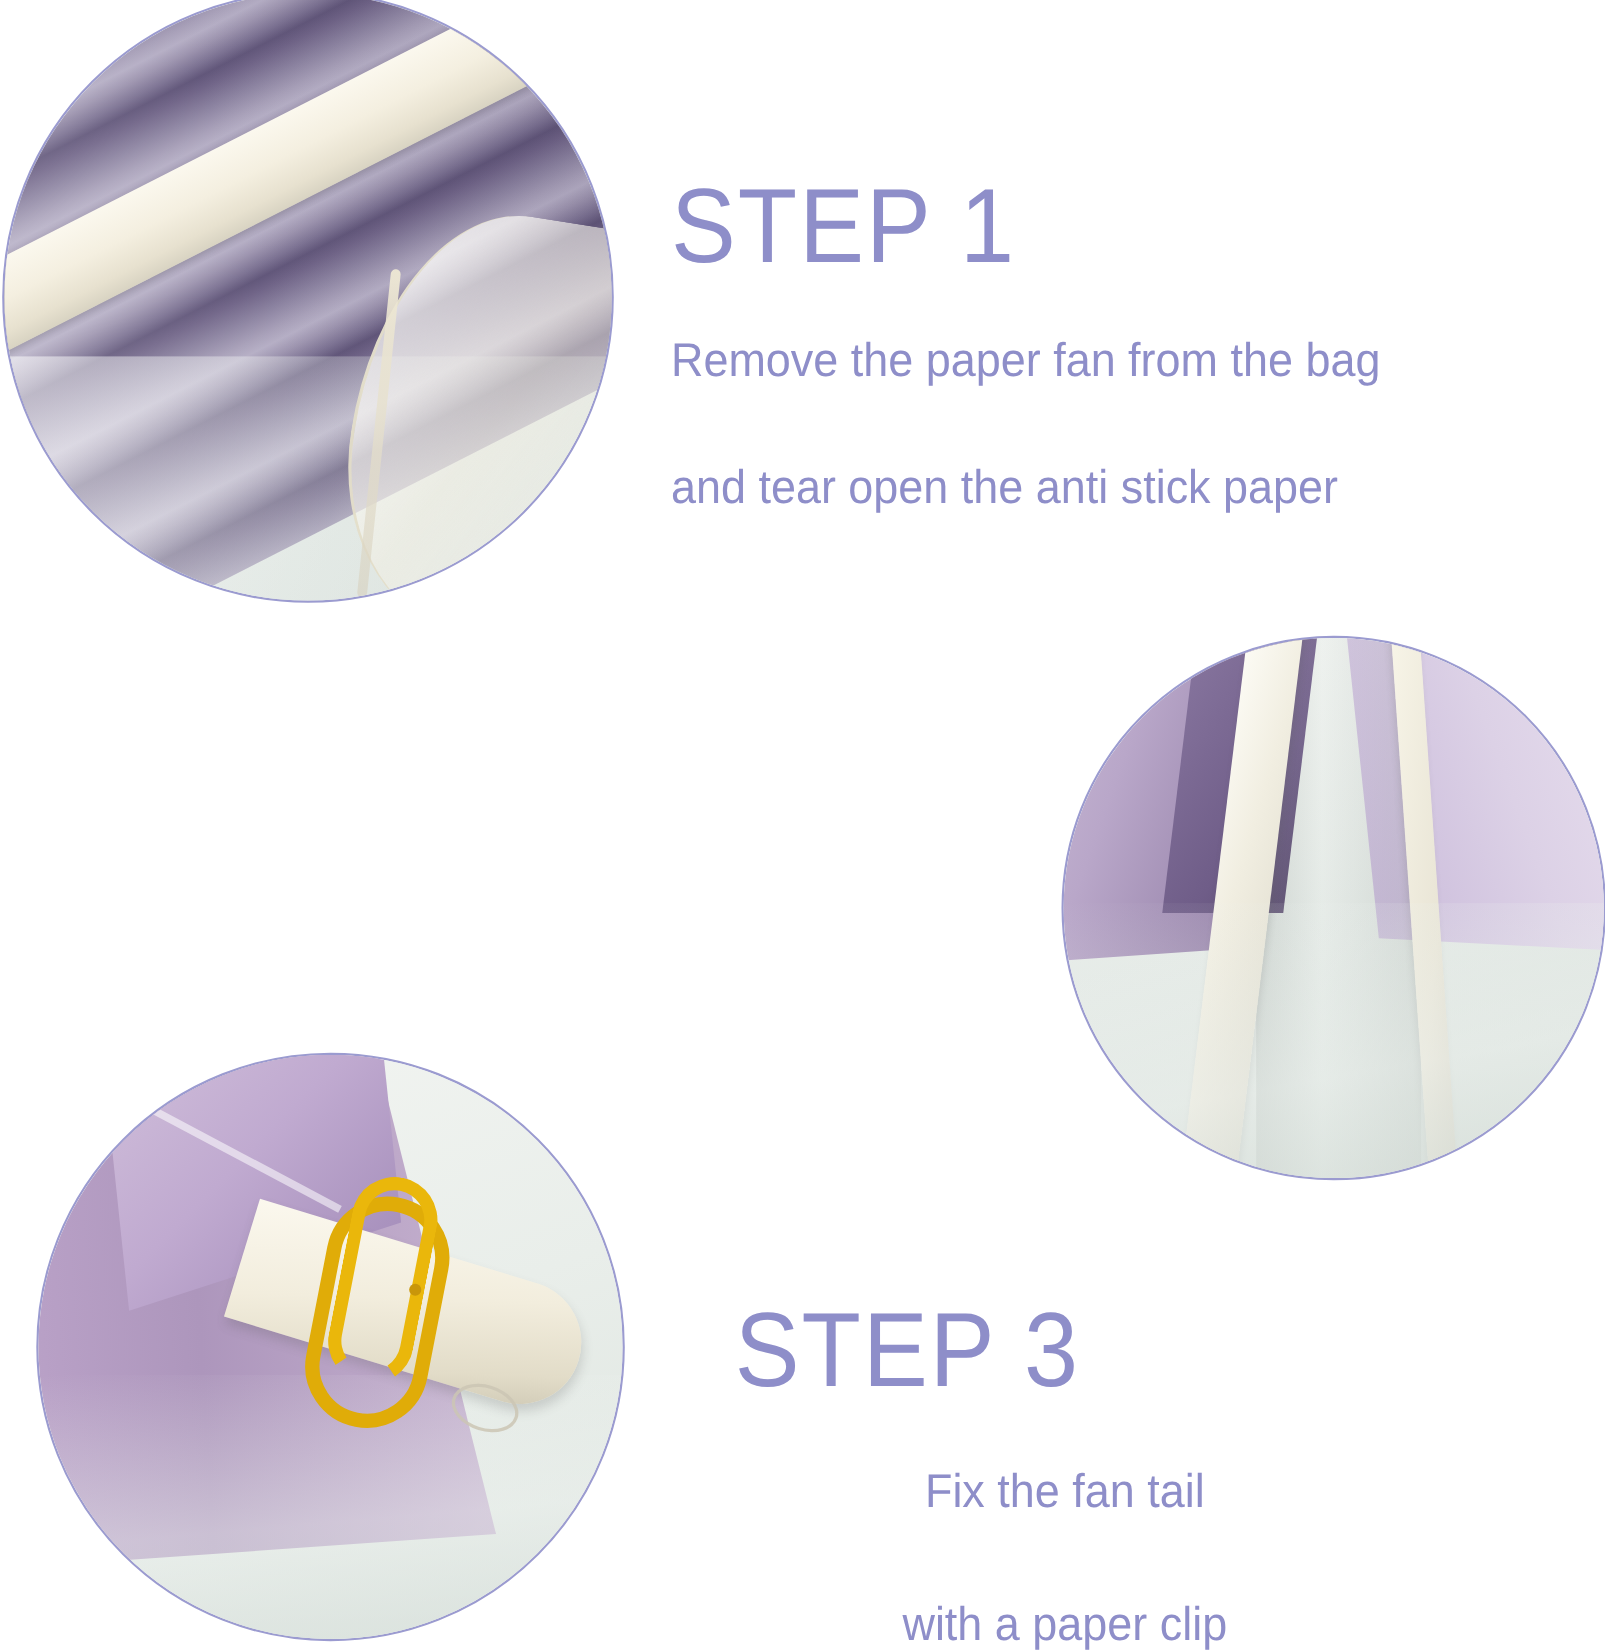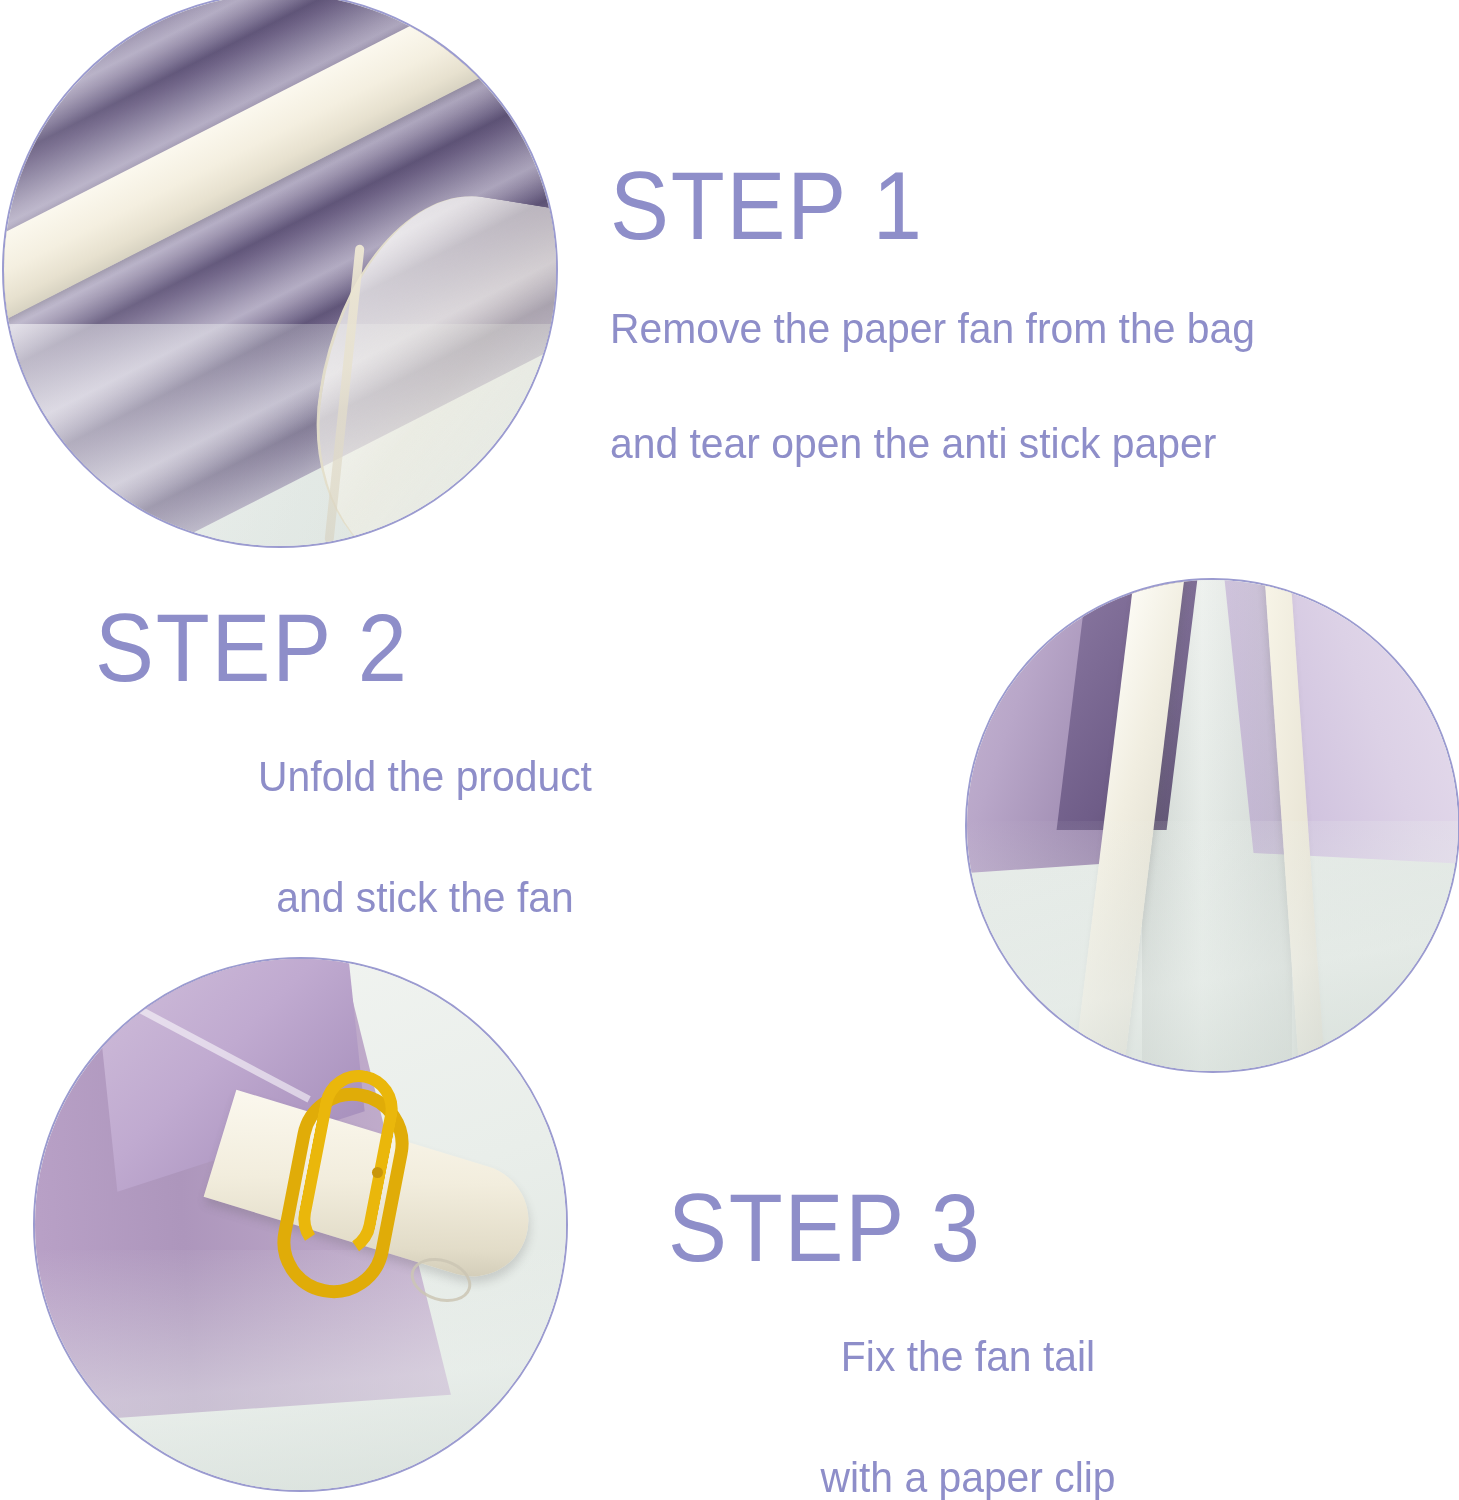--- a/index.html
+++ b/index.html
@@ -389,25 +389,20 @@
       <div class="liner-edge"></div>
     </div>
   </div>
 
   <div class="step-block" id="block-step1">
     <div class="step-heading">STEP 1</div>
     <div class="step-body">Remove the paper fan from the bag</div>
     <div class="step-body">and tear open the anti stick paper</div>
   </div>
 
-  <div class="step-block" id="block-step2">
-    <div class="step-heading">STEP 2</div>
-    <div class="step-body">Unfold the product</div>
-    <div class="step-body">and stick the fan</div>
-  </div>
 
   <div class="photo-circle" id="photo-step2">
     <div class="photo-inner">
       <div class="bg-base"></div>
       <div class="panel-left-purple"></div>
       <div class="panel-left-deep"></div>
       <div class="panel-right-lilac"></div>
       <div class="valley"></div>
       <div class="blade-a"></div>
       <div class="blade-b"></div>

